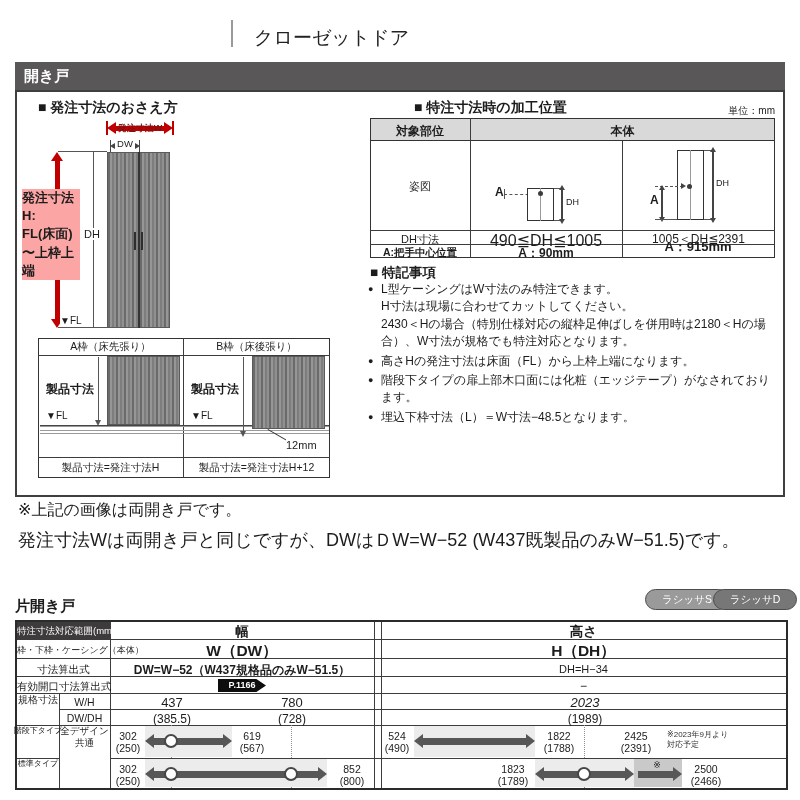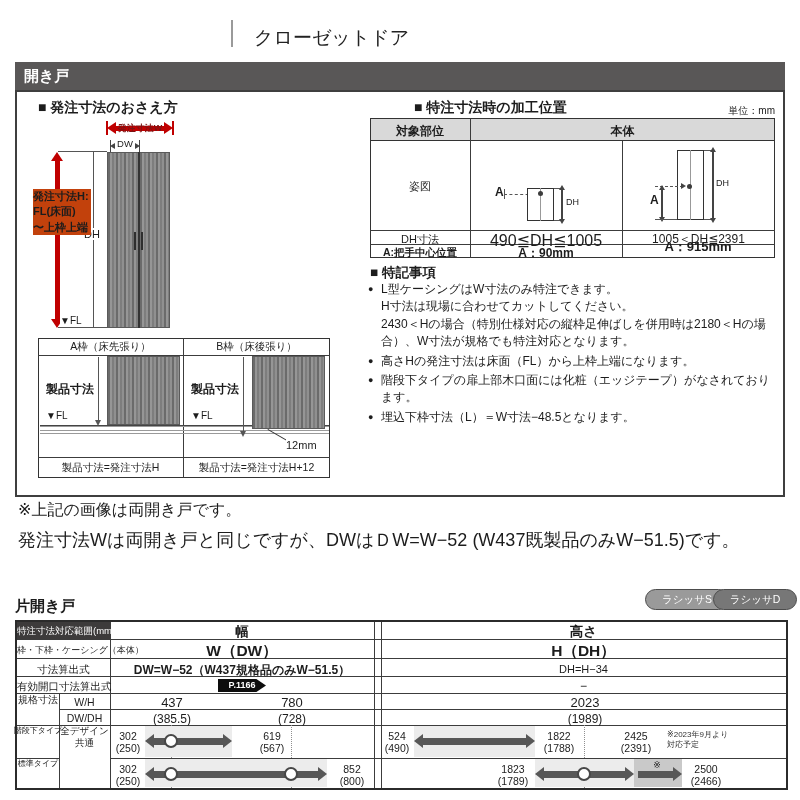--- a/index.html
+++ b/index.html
@@ -71,21 +71,21 @@
   <div class="t b c" style="left:107px;top:122px;width:66px;font-size:9px;color:#7c1212;z-index:3;">発注寸法W</div>
 
   <div class="line" style="left:110px;top:140px;width:1px;height:12px;background:#444;"></div>
   <div class="line" style="left:139px;top:140px;width:1px;height:12px;background:#444;"></div>
   <div class="dimh" style="left:115px;top:145px;width:20px;"></div>
   <div class="t c" style="left:115px;top:138px;width:20px;font-size:9.5px;background:#fff;z-index:2;">DW</div>
 
   <div class="line" style="left:58px;top:151px;width:49px;height:1px;background:#555;"></div>
   <div class="line" style="left:58px;top:327px;width:49px;height:1px;background:#555;"></div>
   <div class="redv" style="left:55px;top:161px;height:158px;"></div>
-  <div class="t b pre" style="left:33px;top:189px;width:58px;font-size:11px;line-height:1.4;background:#c2410c;z-index:3;white-space:pre-line;">発注寸法H:
+  <div class="t b pre" style="left:22px;top:189px;width:58px;font-size:13px;line-height:1.4;background:#fca5a5;z-index:3;white-space:pre-line;">発注寸法H:
 FL(床面)
 〜上枠上端</div>
   <div class="line" style="left:93px;top:152px;width:1px;height:176px;background:#555;"></div>
   <div class="t" style="left:82px;top:228px;font-size:11px;background:#fff;z-index:2;padding:0 2px;">DH</div>
 
   <div class="wood" style="left:107px;top:152px;width:63px;height:176px;"></div>
   <div class="line" style="left:138px;top:152px;width:1.5px;height:176px;background:#333;z-index:2;"></div>
   <div class="line" style="left:134px;top:232px;width:2px;height:18px;background:#2e2e2e;z-index:2;"></div>
   <div class="line" style="left:141px;top:232px;width:2px;height:18px;background:#2e2e2e;z-index:2;"></div>
   <div class="t" style="left:60px;top:315px;font-size:10px;background:#fff;z-index:3;">▼FL</div>
@@ -223,21 +223,21 @@
     <div class="t c" style="left:0;top:58px;width:93px;font-size:10.5px;">有効開口寸法算出式</div>
     <div class="pbadge" style="left:201px;top:57px;">P.1166</div>
     <div class="t c" style="left:364px;top:57px;width:405px;font-size:12px;">−</div>
 
     <div class="t flexc" style="left:0;top:71px;width:42px;height:32px;font-size:10px;">
         <span>規格寸法</span>
       </div>
     <div class="t c" style="left:42px;top:74px;width:51px;font-size:10.5px;">W/H</div>
     <div class="t c" style="left:125px;top:73px;width:60px;font-size:13px;">437</div>
     <div class="t c" style="left:245px;top:73px;width:60px;font-size:13px;">780</div>
-    <div class="t c" style="left:454px;top:73px;width:228px;font-size:13px;">2023</div>
+    <div class="t c" style="left:454px;top:73px;width:228px;font-size:13px;font-style:italic;">2023</div>
     <div class="t c" style="left:42px;top:90px;width:51px;font-size:10.5px;">DW/DH</div>
     <div class="t c" style="left:120px;top:90px;width:70px;font-size:12px;">(385.5)</div>
     <div class="t c" style="left:240px;top:90px;width:70px;font-size:12px;">(728)</div>
     <div class="t c" style="left:454px;top:90px;width:228px;font-size:12px;">(1989)</div>
 
     <div class="t flexc" style="left:0;top:103px;width:42px;height:33px;font-size:8px;">
         <span>階段下タイプ</span>
       </div>
     <div class="t flexc" style="left:0;top:136px;width:42px;height:30px;font-size:8px;">
         <span>標準タイプ</span>
@@ -247,21 +247,21 @@
 
     <div class="dotv" style="left:154px;top:103px;height:63px;"></div>
     <div class="dotv" style="left:274px;top:103px;height:63px;"></div>
     <div class="dotv" style="left:567px;top:103px;height:63px;"></div>
 
     <div class="shade" style="left:128px;top:104px;width:87px;height:31px;"></div>
     <div class="rbar" style="left:137px;top:116px;width:69px;"></div>
     <div class="knob" style="left:147px;top:112px;"></div>
     <div class="t c pre" style="left:95px;top:108px;width:32px;font-size:10.5px;line-height:1.15;">302
 (250)</div>
-    <div class="t c pre" style="left:217px;top:108px;width:36px;font-size:10.5px;line-height:1.15;margin-left:20px;">619
+    <div class="t c pre" style="left:217px;top:108px;width:36px;font-size:10.5px;line-height:1.15;">619
 (567)</div>
 
     <div class="shade" style="left:397px;top:104px;width:121px;height:31px;"></div>
     <div class="rbar" style="left:406px;top:116px;width:103px;"></div>
     <div class="t c pre" style="left:363px;top:108px;width:34px;font-size:10.5px;line-height:1.15;">524
 (490)</div>
     <div class="t c pre" style="left:521px;top:108px;width:42px;font-size:10.5px;line-height:1.15;">1822
 (1788)</div>
     <div class="t c pre" style="left:598px;top:108px;width:42px;font-size:10.5px;line-height:1.15;">2425
 (2391)</div>

